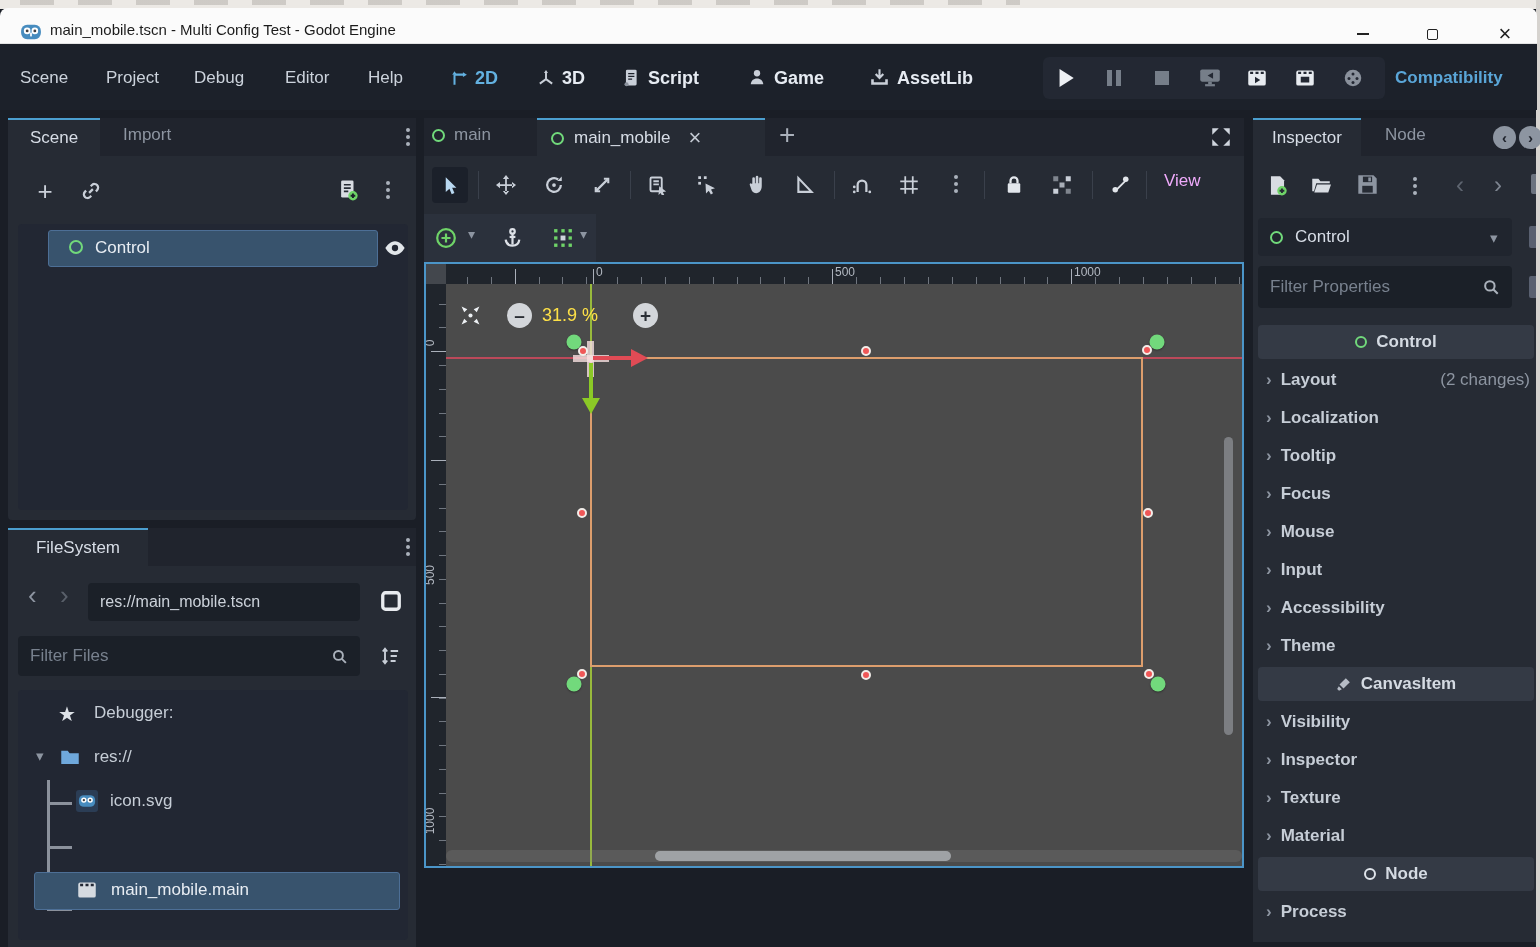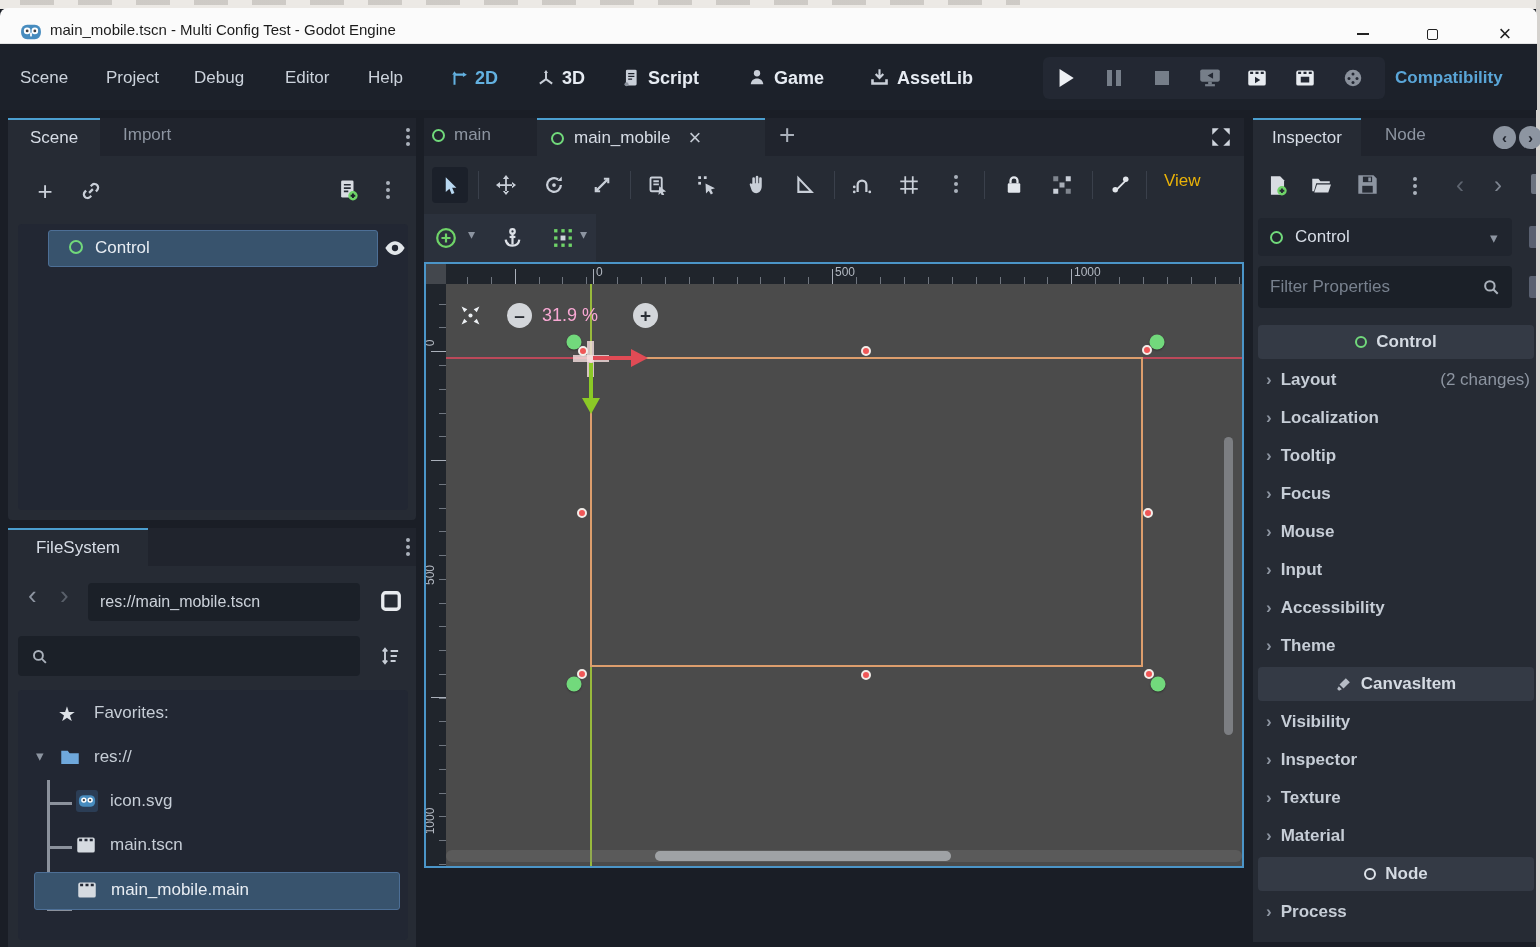--- a/index.html
+++ b/index.html
@@ -55,21 +55,21 @@
       repeating-linear-gradient(0deg,#70767f 0 1px,transparent 1px 23.75px);
     background-size:15px 100%,7px 100%;
     background-position:100% 68px,100% 68px;
     background-repeat:repeat-y,repeat-y;}
   .rlabel{font-size:12px;color:#b3b9c2;}
   .canvas{background:#4b4b4b;}
   .focusborder{border:2px solid #4b95c8;pointer-events:none;}
   .handle-red{width:10px;height:10px;border:2px solid #f2ede9;border-radius:50%;background:#ef5757;transform:translate(-50%,-50%);}
   .anchor-green{width:15px;height:15px;border-radius:50%;background:#72d97c;transform:translate(-50%,-50%);box-shadow:0 1px 2px rgba(0,0,0,.35);}
   .zoomcircle{width:25px;height:25px;border-radius:50%;background:#d3d6da;color:#2a2e35;display:flex;align-items:center;justify-content:center;font-size:19px;font-weight:bold;line-height:1;}
-  .zoomlabel{font-size:18px;color:#f9a8d4;}
+  .zoomlabel{font-size:18px;color:#fde047;}
   
   .insp-row{height:38px;display:flex;align-items:center;padding-left:8px;position:relative;}
   .insp-row .chev{font-size:17px;font-weight:bold;margin-right:9px;}
   .insp-label{font-size:17px;font-weight:bold;color:#c6cdd6;}
   .insp-note{position:absolute;right:4px;font-size:17px;color:#8d95a1;}
   .insp-cat{height:34px;margin:2px 0;background:#343a45;border-radius:4px;display:flex;align-items:center;justify-content:center;gap:9px;}
   .insp-cat .insp-label{color:#d4dae2;}
   
   .bbtn{font-size:17px;color:#ccd3dc;}
   .version{font-size:17px;color:#9aa2ad;}
@@ -258,20 +258,21 @@
     <div class="abs inputbox" style="left:80px;top:17px;width:272px;height:38px;padding:0 12px;text-align:center;">
       <span style="font-size:16px;color:#ccd2da;">res://main_mobile.tscn</span>
     </div>
     <div class="abs ic" style="left:370px;top:22px;width:26px;height:26px;color:#e8ebef;">
       <svg width="22" height="22" viewBox="0 0 16 16" fill="none" stroke="currentColor" stroke-width="2.4">
           <rect x="2" y="2" width="12" height="12" rx="2"></rect>
         </svg>
     </div>
 
     <div class="abs inputbox" style="left:10px;top:70px;width:342px;height:40px;padding:0 12px;">
+      <span class="placeholder" style="flex:1;font-size:17px;">Filter Files</span>
       <span class="ic" style="width:18px;height:18px;color:#aab1bb;">
         <svg width="17" height="17" viewBox="0 0 16 16" fill="none" stroke="currentColor" stroke-width="1.8">
             <circle cx="7" cy="7" r="4.2"></circle>
             <path d="M10.2 10.2L14 14"></path>
           </svg>
       </span>
     </div>
     <div class="abs ic" style="left:370px;top:78px;width:24px;height:24px;color:#c9cfd8;">
       <svg width="20" height="20" viewBox="0 0 16 16" fill="none" stroke="currentColor" stroke-width="1.5">
           <path d="M4 2.5v11"></path>
@@ -283,21 +284,21 @@
 
     <div class="abs treebg" style="left:10px;top:124px;width:390px;height:250px;">
 
       <div class="abs treeline" style="left:29px;top:90px;width:3px;height:130px;"></div>
       <div class="abs treeline" style="left:29px;top:112px;width:25px;height:3px;"></div>
       <div class="abs treeline" style="left:29px;top:156px;width:25px;height:3px;"></div>
       <div class="abs treeline" style="left:29px;top:218px;width:25px;height:3px;"></div>
 
       <div class="abs" style="left:0;top:8px;width:390px;height:36px;">
         <span class="abs" style="left:40px;top:4px;font-size:20px;color:#dde1e7;">★</span>
-        <span class="abs treelabel" style="left:76px;top:5px;">Favorites:</span>
+        <span class="abs treelabel" style="left:76px;top:5px;">Debugger:</span>
       </div>
 
       <div class="abs" style="left:0;top:52px;width:390px;height:36px;">
         <span class="abs chev" style="left:18px;top:5px;font-size:15px;">▾</span>
         <span class="abs ic" style="left:42px;top:5px;width:20px;height:20px;color:#6fa8dc;">
           <svg width="20" height="20" viewBox="0 0 16 16">
               <path d="M1 3h5.2l1.5 2H15v8.5H1z" fill="currentColor"></path>
             </svg>
         </span>
         <span class="abs treelabel" style="left:76px;top:5px;">res://</span>
@@ -309,31 +310,20 @@
               <rect x="1" y="3.5" width="18" height="13" rx="5.5" fill="#478cbf"></rect>
               <circle cx="6.5" cy="9" r="3" fill="#fff"></circle>
               <circle cx="13.5" cy="9" r="3" fill="#fff"></circle>
               <circle cx="6.5" cy="9" r="1.3" fill="#414042"></circle>
               <circle cx="13.5" cy="9" r="1.3" fill="#414042"></circle>
             </svg>
         </span>
         <span class="abs treelabel" style="left:92px;top:5px;">icon.svg</span>
       </div>
 
-      <div class="abs" style="left:0;top:140px;width:390px;height:36px;">
-        <span class="abs ic" style="left:58px;top:5px;width:20px;height:20px;color:#d5dae0;">
-          <svg width="20" height="20" viewBox="0 0 16 16">
-              <rect x="1" y="2" width="14" height="12" rx="1.5" fill="currentColor"></rect>
-              <rect x="2.5" y="3" width="2.4" height="2" fill="#222733"></rect>
-              <rect x="6.8" y="3" width="2.4" height="2" fill="#222733"></rect>
-              <rect x="11" y="3" width="2.4" height="2" fill="#222733"></rect>
-            </svg>
-        </span>
-        <span class="abs treelabel" style="left:92px;top:5px;">main.tscn</span>
-      </div>
 
       <div class="abs selrow" style="left:16px;top:182px;width:366px;height:38px;">
         <span class="abs ic" style="left:42px;top:7px;width:20px;height:20px;color:#d5dae0;">
           <svg width="20" height="20" viewBox="0 0 16 16">
               <rect x="1" y="2" width="14" height="12" rx="1.5" fill="currentColor"></rect>
               <rect x="2.5" y="3" width="2.4" height="2" fill="#222733"></rect>
               <rect x="6.8" y="3" width="2.4" height="2" fill="#222733"></rect>
               <rect x="11" y="3" width="2.4" height="2" fill="#222733"></rect>
             </svg>
         </span>
@@ -447,21 +437,21 @@
     </div>
     <div class="abs sep" style="left:668px;top:15px;height:28px;"></div>
     <div class="abs ic" style="left:684px;top:16px;width:25px;height:25px;color:#e2e6eb;">
       <svg width="21" height="21" viewBox="0 0 16 16" fill="currentColor">
           <circle cx="4" cy="12" r="2.1"></circle>
           <circle cx="12" cy="4" r="2.1"></circle>
           <path d="M4.6 11.4l6.8-6.8 1 1-6.8 6.8z"></path>
         </svg>
     </div>
     <div class="abs sep" style="left:722px;top:15px;height:28px;"></div>
-    <div class="abs" style="left:740px;top:15px;font-size:17px;color:#eab308;">View</div>
+    <div class="abs" style="left:740px;top:15px;font-size:17px;color:#f0abfc;">View</div>
   </div>
 
   <div class="abs panel" style="left:424px;top:214px;width:820px;height:48px;">
     <div class="abs" style="left:0;top:0;width:172px;height:48px;background:#2b313c;">
       <div class="abs ic" style="left:10px;top:12px;width:24px;height:24px;">
         <svg width="22" height="22" viewBox="0 0 18 18" fill="none" stroke="#6fd468" stroke-width="1.8">
             <circle cx="9" cy="9" r="7.2"></circle>
             <path d="M9 5.3v7.4M5.3 9h7.4"></path>
           </svg>
       </div>

